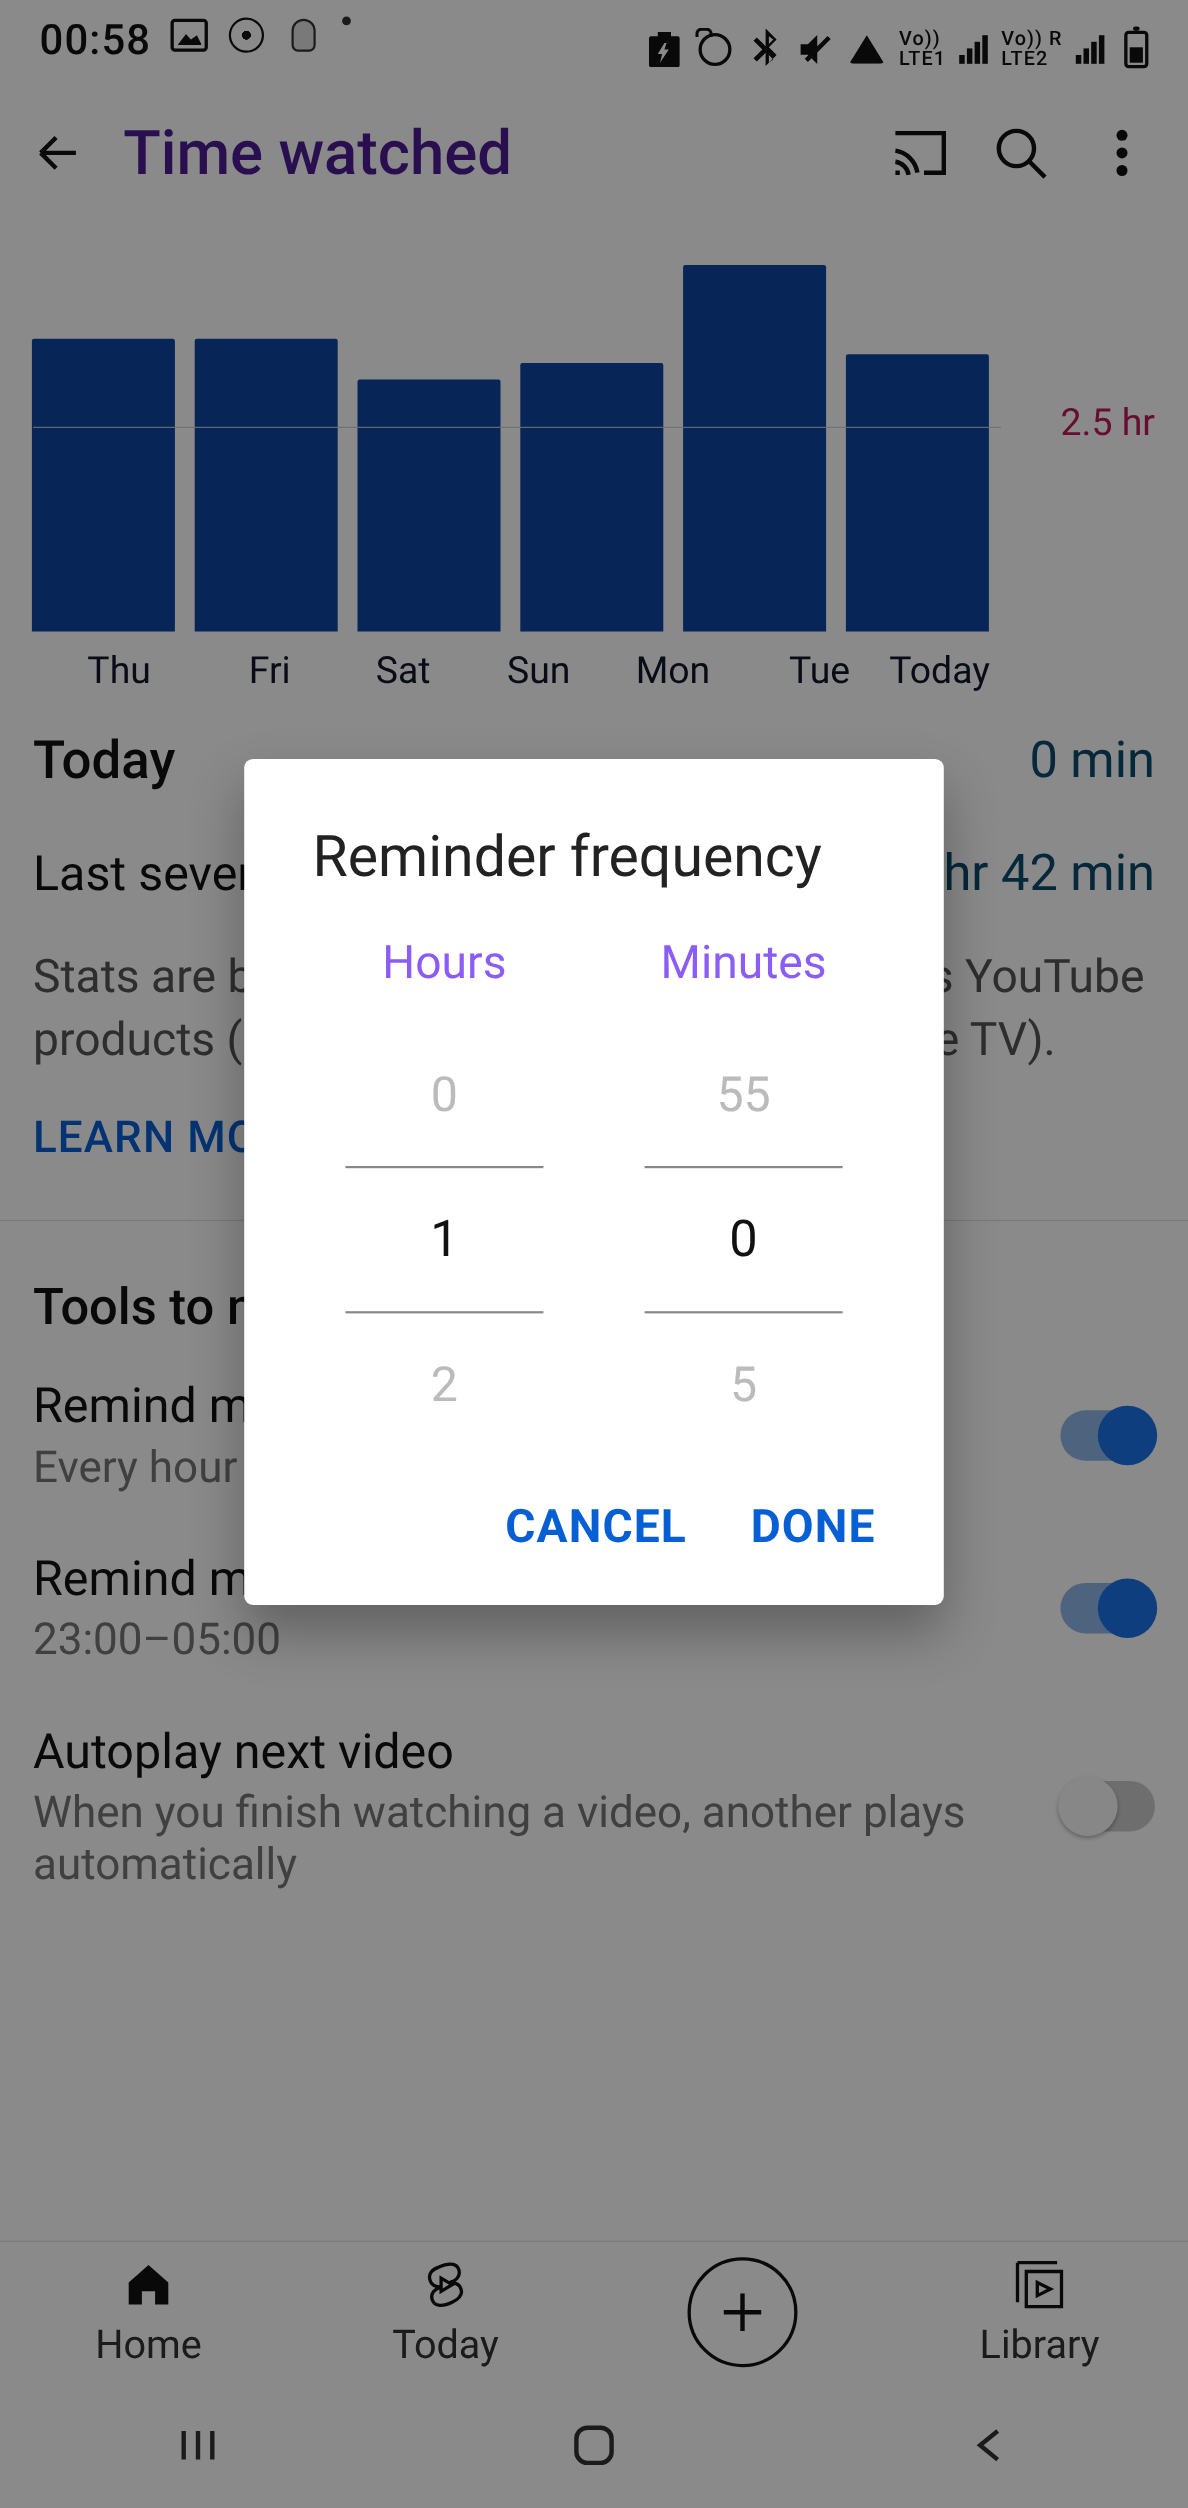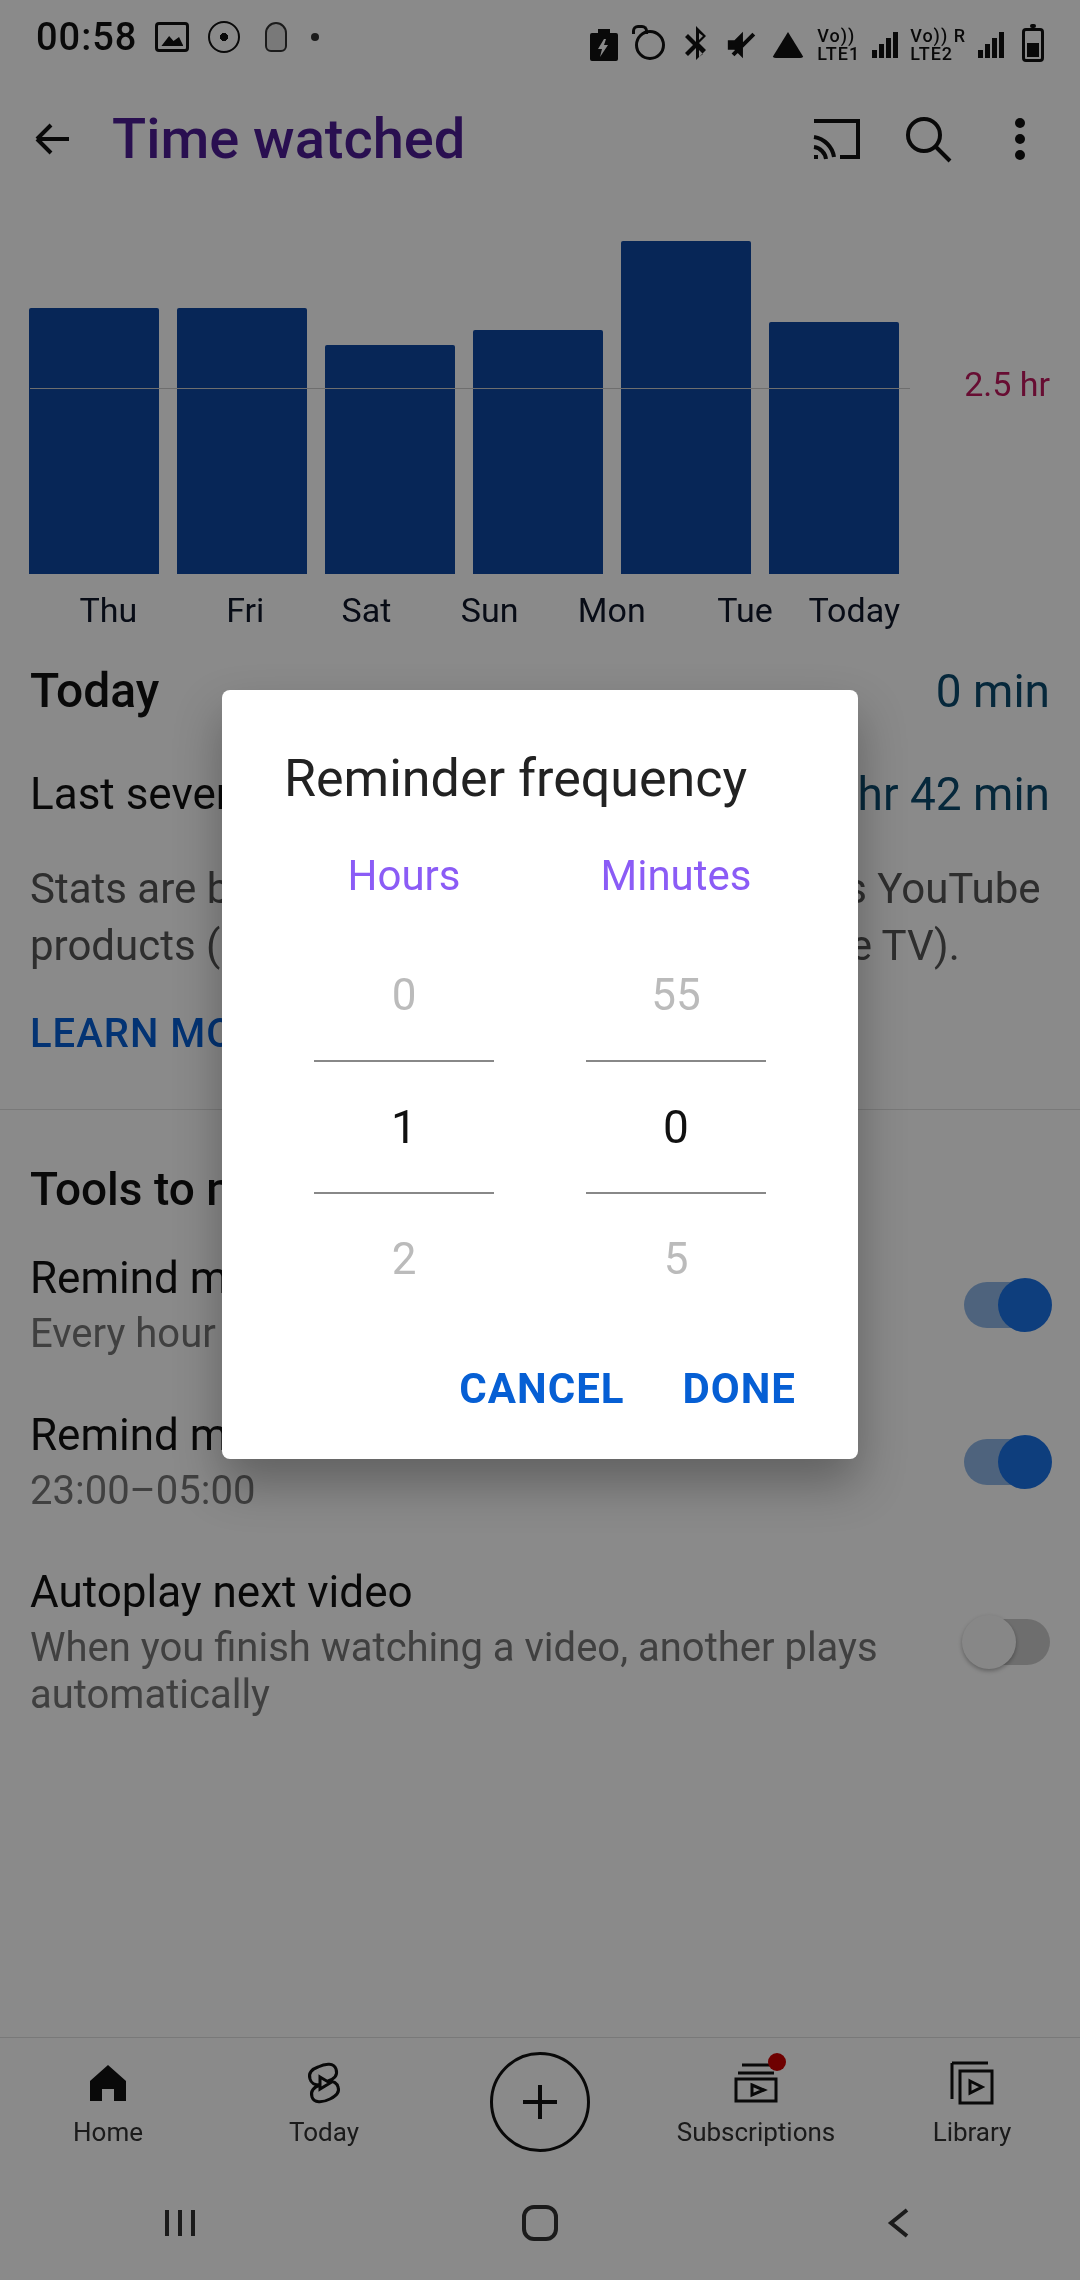--- a/index.html
+++ b/index.html
@@ -6,21 +6,21 @@
     body {
       width: 1080px; height: 2280px;
       font-family: Roboto, "Segoe UI", Arial, sans-serif;
       background: #fff; position: relative; overflow: hidden;
     }
     .statusbar{
       height: 74px; background: #fff; display:flex; align-items:center;
       justify-content:space-between; padding:0 30px 0 36px;
       font-size:38px; letter-spacing:1px; color:#111; font-weight:500;
     }
-    .sb-left{display:flex; align-items:center; gap:18px;}
+    .sb-left{display:flex; gap:18px;}
     .sb-right{display:flex; align-items:center; gap:12px;margin-top:16px;}
     .sb-icon{width:34px;height:34px;display:flex;align-items:center;justify-content:center;}
     .sb-dot{width:8px;height:8px;border-radius:50%;background:#333;}
     .bulb{width:22px;height:30px;border:2px solid #333;border-radius:11px 11px 6px 6px;background:#e0e0e0;}
     .picture{width:34px;height:30px;border:3px solid #111;border-radius:4px;position:relative;}
     .picture::after{content:'';position:absolute;bottom:3px;left:3px;right:3px;height:10px;background:#111;clip-path:polygon(0 100%,35% 0,55% 50%,80% 10%,100% 100%);}
     .soccer{width:32px;height:32px;border:2px solid #111;border-radius:50%;background:radial-gradient(circle,#111 20%,transparent 21%);}
     .alarm{width:30px;height:30px;border:3px solid #111;border-radius:50%;position:relative;}
     .alarm::after{content:'';position:absolute;top:-8px;left:-6px;width:10px;height:6px;border:3px solid #111;border-bottom:none;border-radius:6px 6px 0 0;}
     .bt{font-size:34px;}
@@ -64,21 +64,21 @@
     .setting-title{font-size:44px;color:#111;}
     .setting-sub{font-size:40px;color:#777;margin-top:6px;}
     .switch{width:86px;height:46px;border-radius:23px;position:relative;}
     .sw-on{background:#90b8e8;}
     .sw-on::after{content:'';position:absolute;right:-2px;top:-4px;width:54px;height:54px;border-radius:50%;background:#1a73e8;}
     .sw-off{background:#ccc;}
     .sw-off::after{content:'';position:absolute;left:-2px;top:-4px;width:54px;height:54px;border-radius:50%;background:#fafafa;box-shadow:0 2px 4px rgba(0,0,0,.3);}
 
     .bottombar{position:absolute;bottom:115px;left:0;right:0;height:128px;border-top:1px solid #e0e0e0;display:flex;align-items:center;justify-content:space-around;background:#fff;}
     .tab{display:flex;flex-direction:column;align-items:center;gap:8px;width:180px;}
-    .tablabel{font-size:26px;color:#333;}
+    .tablabel{font-size:36px;color:#333;}
     .tabicon{width:52px;height:52px;display:flex;align-items:center;justify-content:center;position:relative;}
     .notif{position:absolute;top:-4px;right:-4px;width:18px;height:18px;border-radius:50%;background:#cc0000;}
     .addbtn{width:100px;height:100px;border:3px solid #111;border-radius:50%;display:flex;align-items:center;justify-content:center;font-size:60px;}
 
     .navbar{position:absolute;bottom:0;left:0;right:0;height:115px;display:flex;align-items:center;justify-content:space-around;background:#fff;}
     .navbtn{width:120px;height:50px;display:flex;align-items:center;justify-content:center;}
 
     .scrim{position:absolute;inset:0;background:rgba(0,0,0,.46);}
     .dialog{position:absolute;top:690px;left:222px;width:636px;background:#fff;border-radius:8px;box-shadow:0 24px 48px rgba(0,0,0,.3);padding:58px 62px 46px;}
     .dtitle{font-size:52px;color:#222;font-weight:400;text-align:left;}
@@ -284,29 +284,20 @@
   </div>
   <div class="tab">
     <div class="addbtn">
         <svg width="50" height="50" viewBox="0 0 50 50">
           <path stroke="#111" stroke-width="4" d="M25 8v34M8 25h34"></path>
         </svg>
       </div>
   </div>
   <div class="tab">
     <div class="tabicon">
-      <span class="notif"></span>
-      <svg width="48" height="48" viewBox="0 0 48 48">
-          <path fill="none" stroke="#111" stroke-width="3" d="M10 6h28M6 14h36M4 20h40v22H4zM20 26l12 5-12 5z"></path>
-        </svg>
-    </div>
-    <span class="tablabel">Subscriptions</span>
-  </div>
-  <div class="tab">
-    <div class="tabicon">
         <svg width="48" height="48" viewBox="0 0 48 48">
           <path fill="none" stroke="#111" stroke-width="3" d="M12 12h32v32H12zM4 4v36M4 4h36M22 22l12 6-12 6z"></path>
         </svg>
       </div>
     <span class="tablabel">Library</span>
   </div>
 </div>
 
 <div class="navbar">
   <div class="navbtn">

